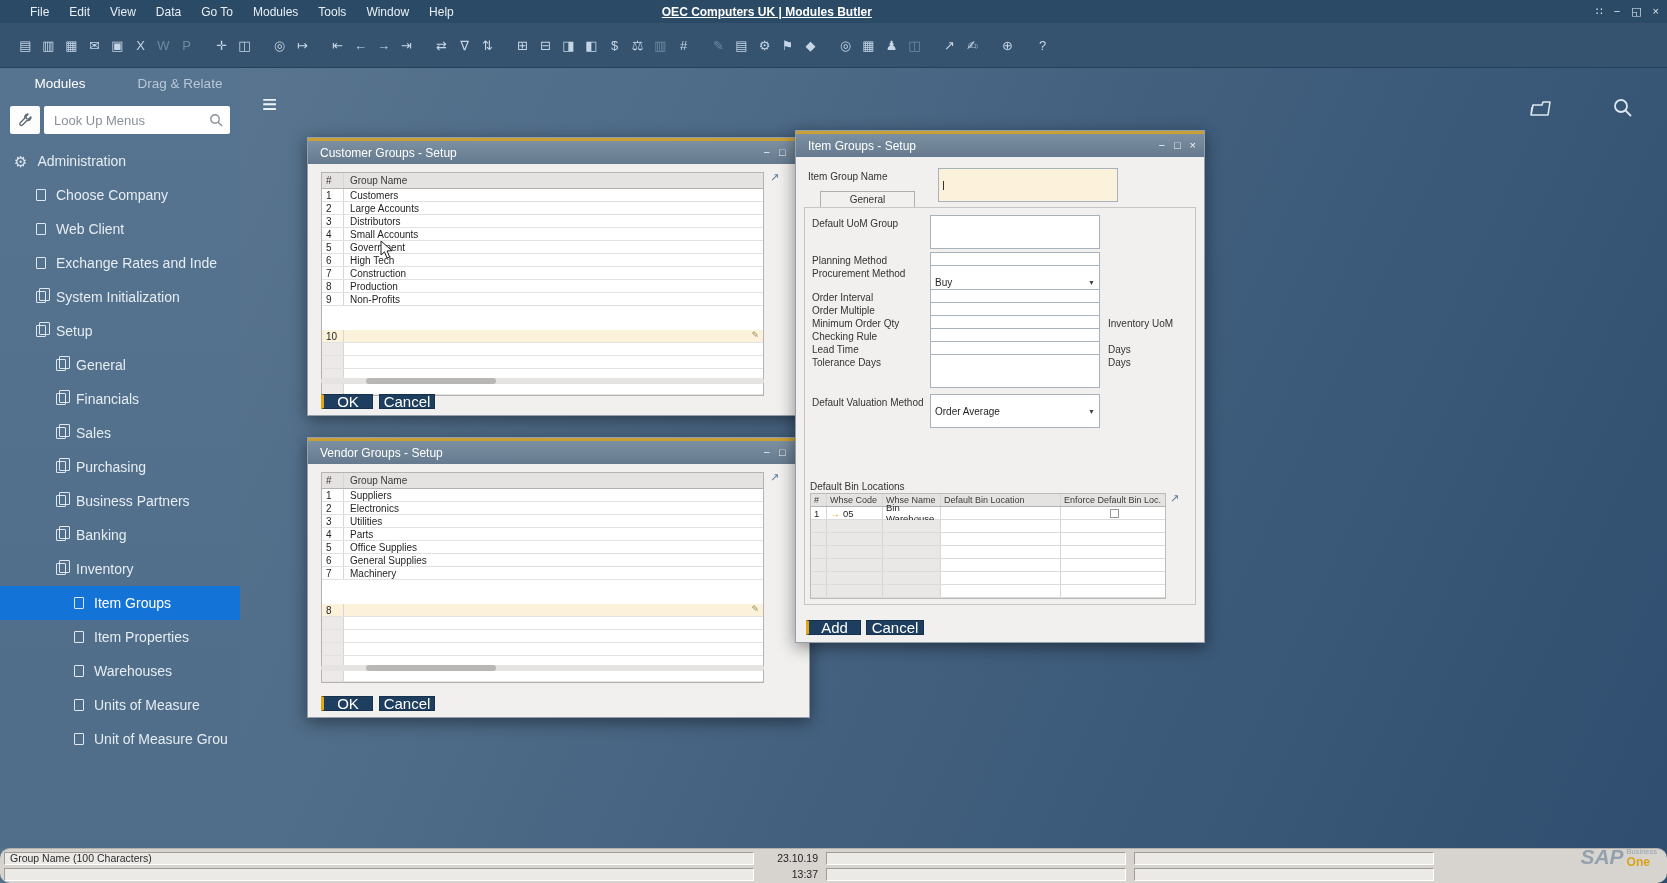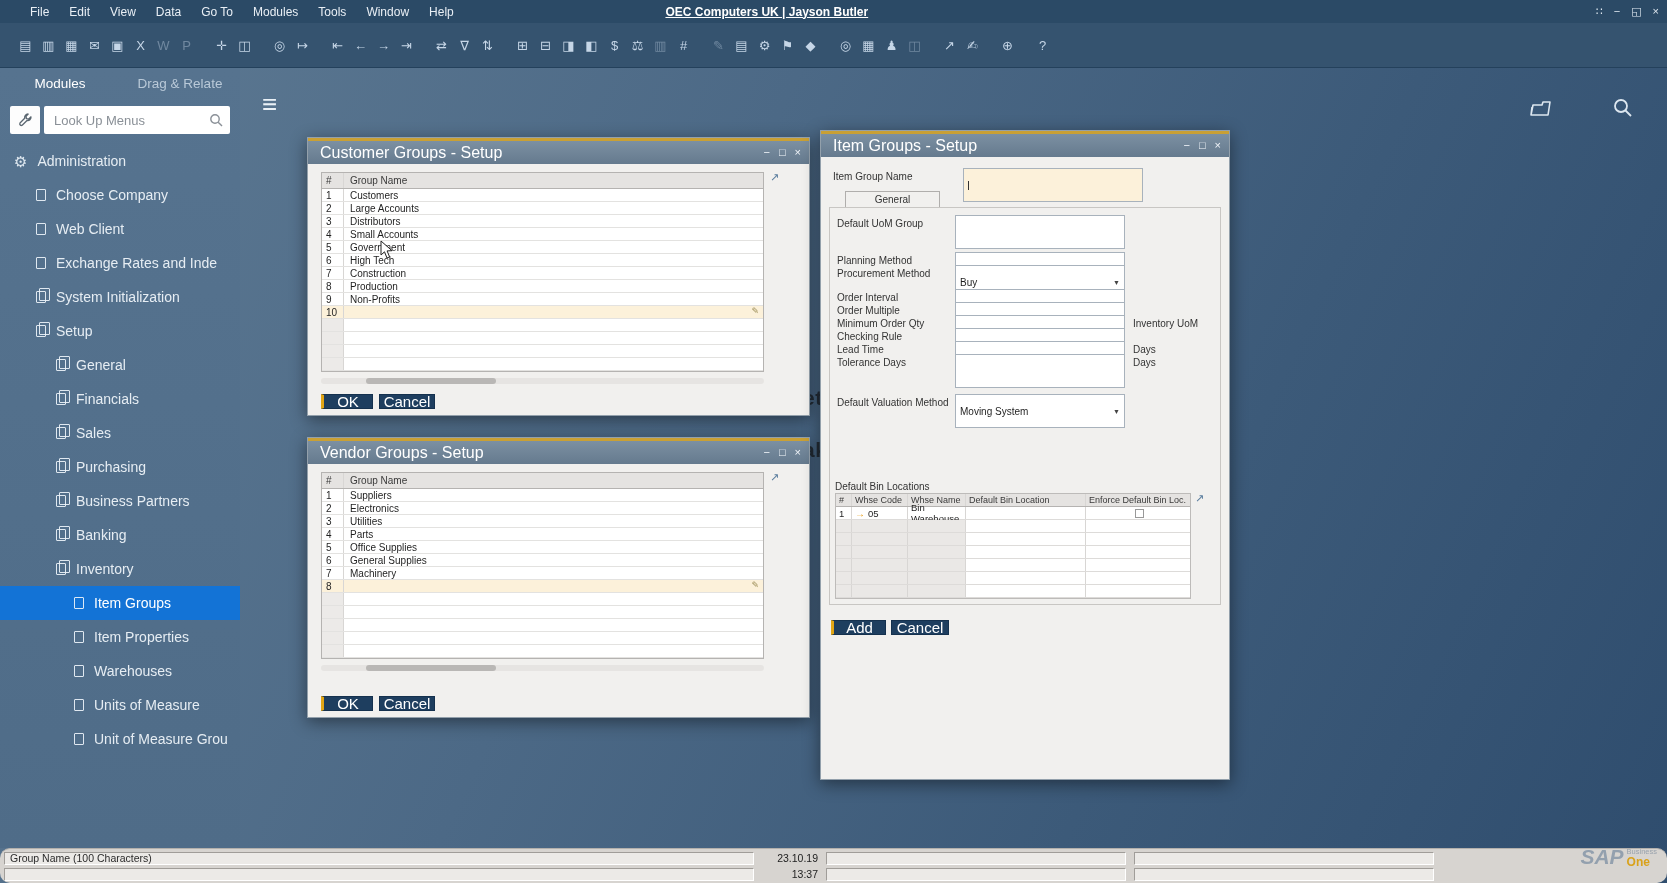--- a/index.html
+++ b/index.html
@@ -56,32 +56,32 @@
   .hamburger { position:absolute; left:262px; top:89px; color:#eaf1f7; font-size:26px; z-index:4; }
   .top-ico { position:absolute; top:97px; z-index:4; }
   .bg-frag { position:absolute; color:#242e38; font-weight:bold; font-size:21px; z-index:1; letter-spacing:.5px; }
 
   
   .win { position:absolute; background:#f1f0ee; border:1px solid #93a0ab;
          box-shadow:0 4px 16px rgba(0,0,0,.45); }
   .gold { height:3px; background:#c9a035; }
   .tbar { height:23px; background:linear-gradient(#7c90a2,#657a8e); display:flex; align-items:center;
           padding:0 8px 0 12px; }
-  .t-title { color:#ffffff; font-size:16px; }
+  .t-title { color:#ffffff; font-size:12px; }
   .t-ctrls { margin-left:auto; display:flex; gap:9px; color:#f2f6fa; font-size:11px; }
   .t-ctrls span { line-height:1; cursor:default; }
 
   
   .grid { position:absolute; background:#ffffff; border:1px solid #b5b3b1; font-size:10px; color:#1f1f1f; }
   .g-head { display:flex; height:16px; background:#e5e3e1; border-bottom:1px solid #b5b3b1; align-items:center; color:#3a3a3a; }
   .g-row { display:flex; height:13px; border-bottom:1px solid #e3e2e0; align-items:center; position:relative; }
   .g-num { width:22px; flex:none; padding-left:4px; border-right:1px solid #d8d6d4; height:100%; display:flex; align-items:center; }
   .g-name { flex:1; padding-left:6px; height:100%; display:flex; align-items:center; }
   .g-row.empty .g-num { background:#eceae8; }
-  .g-row.active { background:#fcf1da; }
+  .g-row.active { background:#fcf1da;margin-top:24px; }
   .pencil { position:absolute; right:4px; top:0; font-size:9px; color:#9a8c55; }
   .expand { position:absolute; font-size:11px; color:#5a7d9e; z-index:2; }
   .hscroll { position:absolute; height:6px; border-radius:3px; background:#e6e4e2; }
   .hthumb { position:absolute; left:45px; top:0; width:130px; height:6px; border-radius:3px; background:#b9b7b5; }
   .btn { position:absolute; height:15px; background:#1e3e5f; border:1px solid #15314e; color:#ffffff;
          font-size:15px; display:flex; align-items:center; justify-content:center; font-family:inherit; }
   .btn.gold-left { border-left:3px solid #e2a616; }
 
   
   .f-label { position:absolute; font-size:10px; color:#333333; }
@@ -128,21 +128,21 @@
   <div class="menubar">
     <span class="menu-item">File</span>
     <span class="menu-item">Edit</span>
     <span class="menu-item">View</span>
     <span class="menu-item">Data</span>
     <span class="menu-item">Go To</span>
     <span class="menu-item">Modules</span>
     <span class="menu-item">Tools</span>
     <span class="menu-item">Window</span>
     <span class="menu-item">Help</span>
-    <span class="mb-title">OEC Computers UK | Jayson Butler</span>
+    <span class="mb-title">OEC Computers UK | Modules Butler</span>
     <span class="mb-ctrls">
       <span>∷</span>
       <span>−</span>
       <span>◱</span>
       <span>×</span>
     </span>
   </div>
 
   <div class="toolbar">
     <span class="tb-ico">▤</span>
@@ -454,21 +454,21 @@
           <span class="g-name"></span>
         </div>
     </div>
     <div class="hscroll" style="left:13px; top:227px; width:443px;">
         <span class="hthumb"></span>
       </div>
     <button class="btn gold-left" style="left:13px; top:258px; width:52px;">OK</button>
     <button class="btn" style="left:71px; top:258px; width:56px;">Cancel</button>
   </div>
 
-  <div class="win" style="left:820px; top:130px; width:410px; height:650px; z-index:12;">
+  <div class="win" style="left:795px; top:130px; width:410px; height:513px; z-index:12;">
     <div class="gold"></div>
     <div class="tbar">
       <span class="t-title">Item Groups - Setup</span>
       <span class="t-ctrls">
         <span>−</span>
         <span>□</span>
         <span>×</span>
       </span>
     </div>
 
@@ -515,21 +515,21 @@
     <span class="f-label" style="left:16px; top:213px;">Lead Time</span>
     <span class="f-input" style="left:134px; top:210px; width:170px;"></span>
     <span class="f-suffix" style="left:312px; top:213px;">Days</span>
 
     <span class="f-label" style="left:16px; top:226px;">Tolerance Days</span>
     <span class="f-input" style="left:134px; top:223px; width:170px;"></span>
     <span class="f-suffix" style="left:312px; top:226px;">Days</span>
 
     <span class="f-label" style="left:16px; top:266px;">Default Valuation Method</span>
     <span class="f-input" style="left:134px; top:263px; width:170px;">
-        <span>Moving System</span>
+        <span>Order Average</span>
         <span class="dd-arrow">▼</span>
       </span>
 
     <span class="f-label" style="left:14px; top:350px;">Default Bin Locations</span>
     <span class="expand" style="left:374px; top:361px;">↗</span>
     <div class="grid" style="left:14px; top:362px; width:356px; border-color:#bdbbb9;">
       <div class="bin-head">
         <span class="bc bc1">#</span>
         <span class="bc bc2">Whse Code</span>
         <span class="bc bc3">Whse Name</span>

